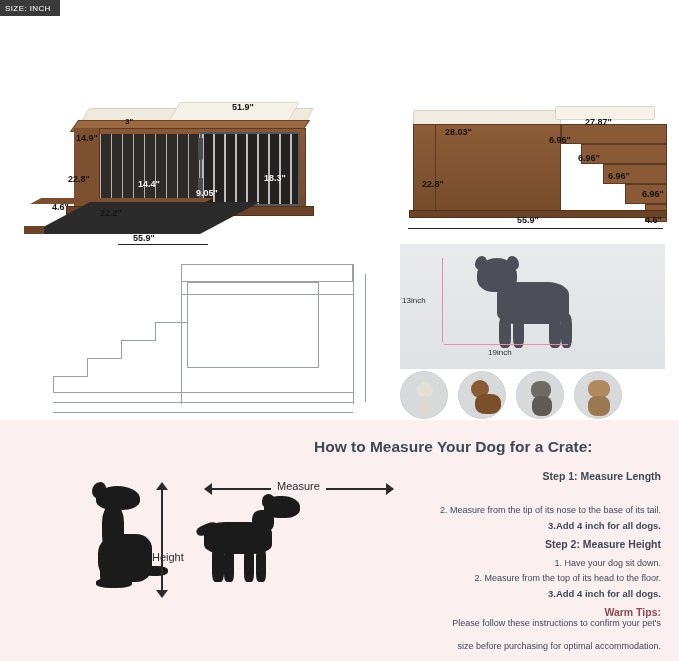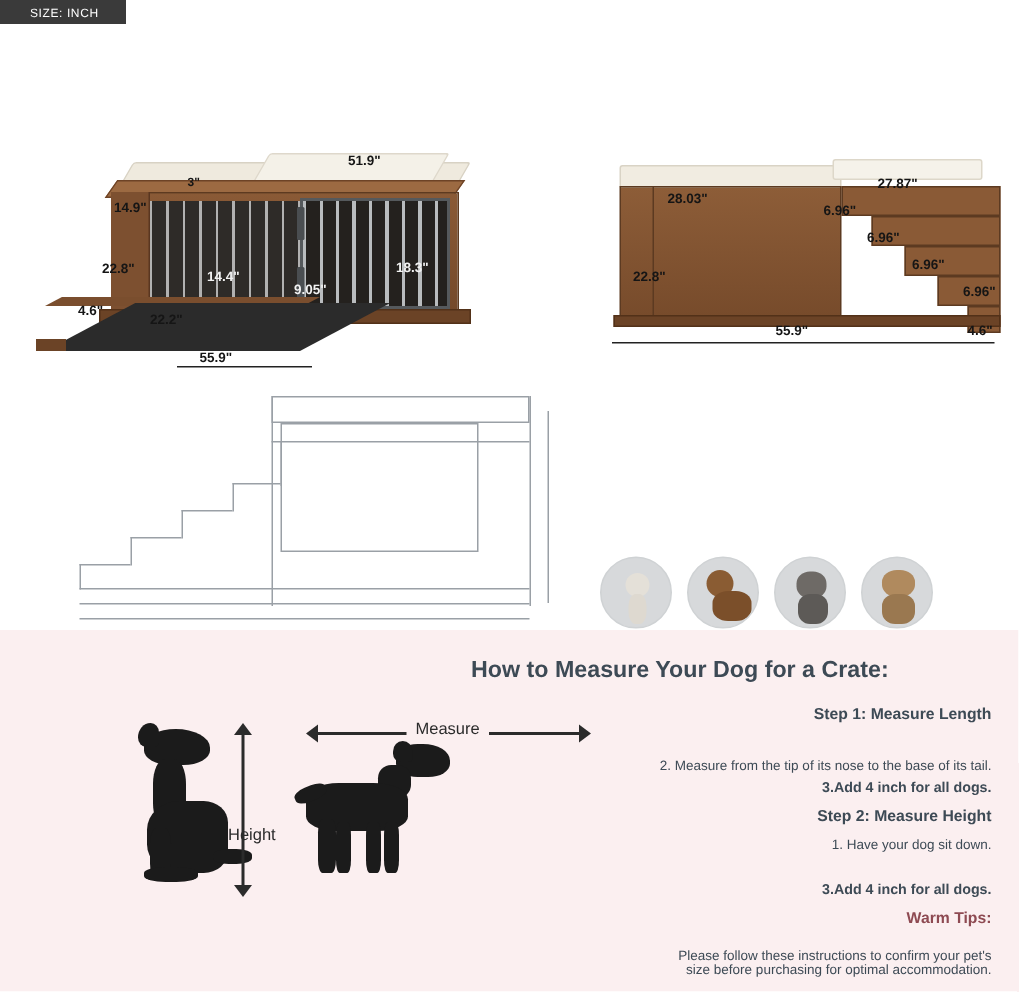--- a/index.html
+++ b/index.html
@@ -10,28 +10,28 @@
     background: #ffffff;
     font-family: "Liberation Sans", sans-serif;
     position: relative;
     overflow: hidden;
   }
 
   
   .size-banner {
     position: absolute;
     top: 0; left: 0;
-    width: 84px; height: 16px;
+    width: 60px; height: 16px;
     background: #3a3a3a;
     color: #ffffff;
     font-size: 8px;
     letter-spacing: .4px;
     display: flex;
     align-items: center;
-    padding-left: 20px;
+    padding-left: 5px;
   }
 
   
   .top-area {
     position: absolute;
     top: 16px; left: 0;
     width: 679px; height: 404px;
     background: #ffffff;
   }
 
@@ -308,20 +308,36 @@
     <div class="bp-line" style="left:86px;top:76px;width:34px;height:1px;"></div>
     <div class="bp-line" style="left:86px;top:76px;width:1px;height:19px;"></div>
     <div class="bp-line" style="left:120px;top:58px;width:32px;height:1px;"></div>
     <div class="bp-line" style="left:120px;top:58px;width:1px;height:19px;"></div>
     <div class="bp-line" style="left:152px;top:30px;width:1px;height:30px;"></div>
     <div class="bp-line" style="left:146px;top:30px;width:172px;height:1px;"></div>
     <div class="bp-line" style="left:330px;top:10px;width:1px;height:128px;"></div>
     <div class="bp-line" style="left:18px;top:148px;width:300px;height:1px;"></div>
   </div>
 
+  <div class="dog-photo">
+    <div class="dog-body">
+      <div class="dog-shape" style="left:22px;top:4px;width:40px;height:34px;border-radius:50% 50% 40% 40%;"></div>
+      <div class="dog-shape" style="left:20px;top:2px;width:12px;height:14px;border-radius:60% 40% 20% 40%;"></div>
+      <div class="dog-shape" style="left:52px;top:2px;width:12px;height:14px;border-radius:40% 60% 40% 20%;"></div>
+      <div class="dog-shape" style="left:42px;top:28px;width:72px;height:42px;border-radius:28% 30% 26% 26%;"></div>
+      <div class="dog-shape" style="left:44px;top:62px;width:12px;height:32px;border-radius:30%;"></div>
+      <div class="dog-shape" style="left:58px;top:62px;width:11px;height:32px;border-radius:30%;"></div>
+      <div class="dog-shape" style="left:94px;top:62px;width:12px;height:32px;border-radius:30%;"></div>
+      <div class="dog-shape" style="left:106px;top:60px;width:11px;height:34px;border-radius:30%;"></div>
+    </div>
+    <div class="meas-line" style="left:42px;top:14px;width:1px;height:84px;"></div>
+    <div class="meas-line" style="left:44px;top:100px;width:124px;height:1px;"></div>
+    <div class="meas-lbl" style="left:2px;top:52px;">13inch</div>
+    <div class="meas-lbl" style="left:88px;top:104px;">19inch</div>
+  </div>
 
   <div class="thumbs">
     <div class="thumb">
       <div class="dg" style="left:16px;top:10px;width:16px;height:16px;border-radius:50%;background:#e4e0d8;"></div>
       <div class="dg" style="left:18px;top:24px;width:12px;height:20px;border-radius:40%;background:#ded9d0;"></div>
     </div>
     <div class="thumb">
       <div class="dg" style="left:12px;top:8px;width:18px;height:18px;border-radius:50%;background:#8a5c33;"></div>
       <div class="dg" style="left:16px;top:22px;width:26px;height:20px;border-radius:40%;background:#7b4f2a;"></div>
     </div>
@@ -375,19 +391,20 @@
 
   <div class="bottom-right">
     <div class="howto-title">How to Measure Your Dog for a Crate:</div>
 
     <div class="step-head" style="top:50px;">Step 1: Measure Length</div>
     <div class="step-line" style="top:85px;">2. Measure from the tip of its nose to the base of its tail.</div>
     <div class="step-line bold" style="top:100px;">3.Add 4 inch for all dogs.</div>
 
     <div class="step-head" style="top:118px;">Step 2: Measure Height</div>
     <div class="step-line" style="top:138px;">1. Have your dog sit down.</div>
+    <div class="step-line" style="top:153px;">2. Measure from the top of its head to the floor.</div>
     <div class="step-line bold" style="top:168px;">3.Add 4 inch for all dogs.</div>
 
     <div class="warm" style="top:186px;">Warm Tips:</div>
-    <div class="warm-line" style="top:212px;">Please follow these instructions to confirm your pet's</div>
+    <div class="warm-line" style="top:198px;">Please follow these instructions to confirm your pet's</div>
     <div class="warm-line" style="top:221px;">size before purchasing for optimal accommodation.</div>
   </div>
 </div>
 
 </body></html>

